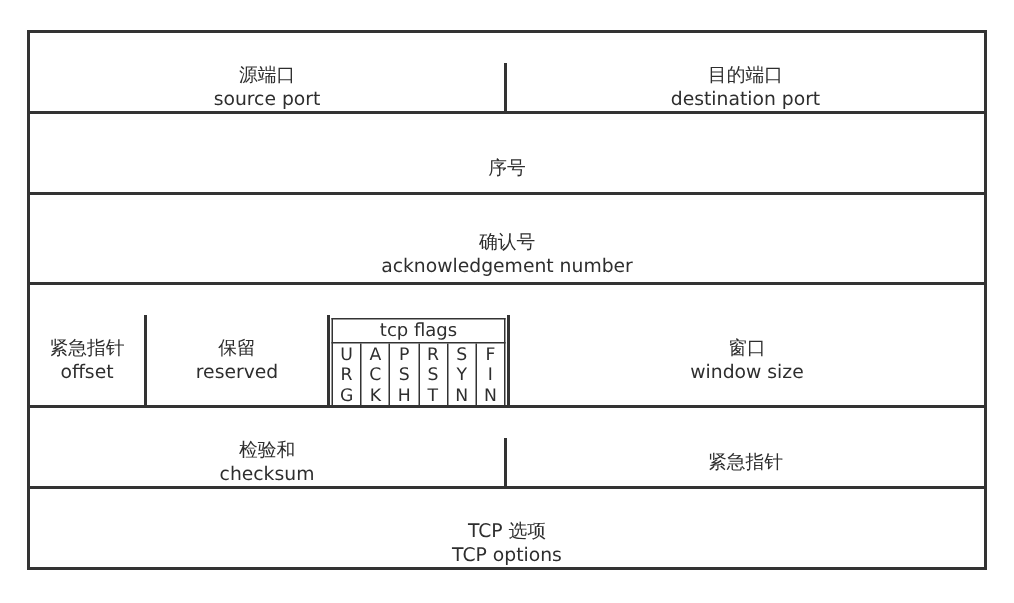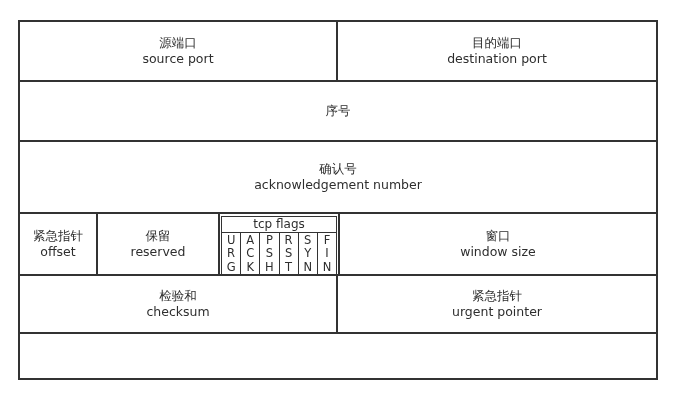--- a/index.html
+++ b/index.html
@@ -26,20 +26,21 @@
     display: flex;
     flex-direction: column;
     background: #ffffff;
   }
 
   .row {
     display: flex;
     box-sizing: border-box;
     border-bottom: 2px solid #333333;
     width: 100%;
+    margin-top: 20px;
   }
   .row.last {
     border-bottom: none;
   }
 
   .row-ports       { height: 60px; }
   .row-seq         { height: 60px; }
   .row-ack         { height: 72px; }
   .row-flags       { height: 62px; }
   .row-checksum    { height: 58px; }
@@ -204,18 +205,23 @@
     </div>
   </div>
 
   <div class="row row-checksum">
     <div class="cell cell-half">
       <span class="label-cn">检验和</span>
       <span class="label-en">checksum</span>
     </div>
     <div class="cell cell-half last-col">
       <span class="label-cn">紧急指针</span>
-      <span class="label-en">urgent pointer</span>
-    </div>
-  </div>
-
+    </div>
+  </div>
+
+  <div class="row row-options last">
+    <div class="cell cell-full last-col">
+      <span class="label-cn">TCP 选项</span>
+      <span class="label-en">TCP options</span>
+    </div>
+  </div>
 
 </div>
 
 </body></html>

